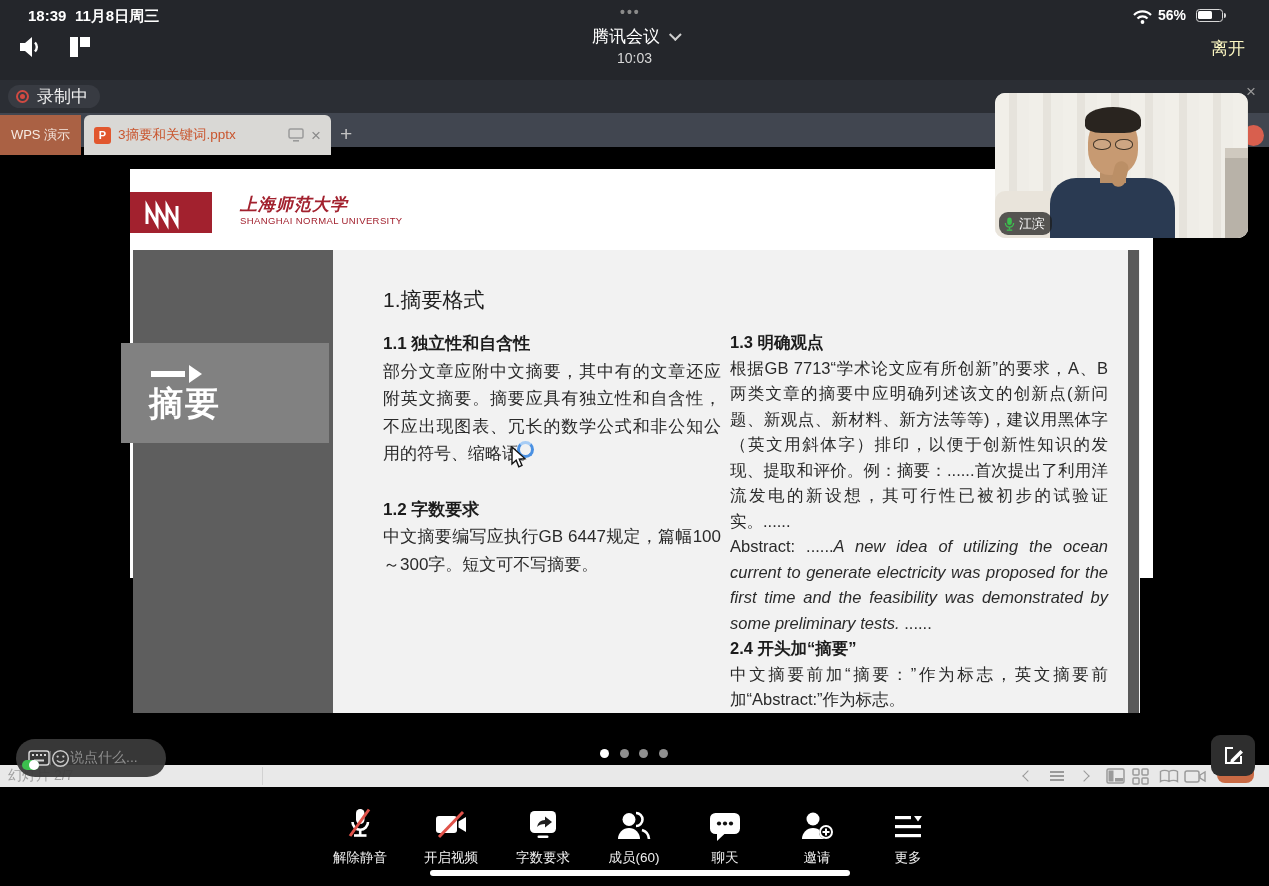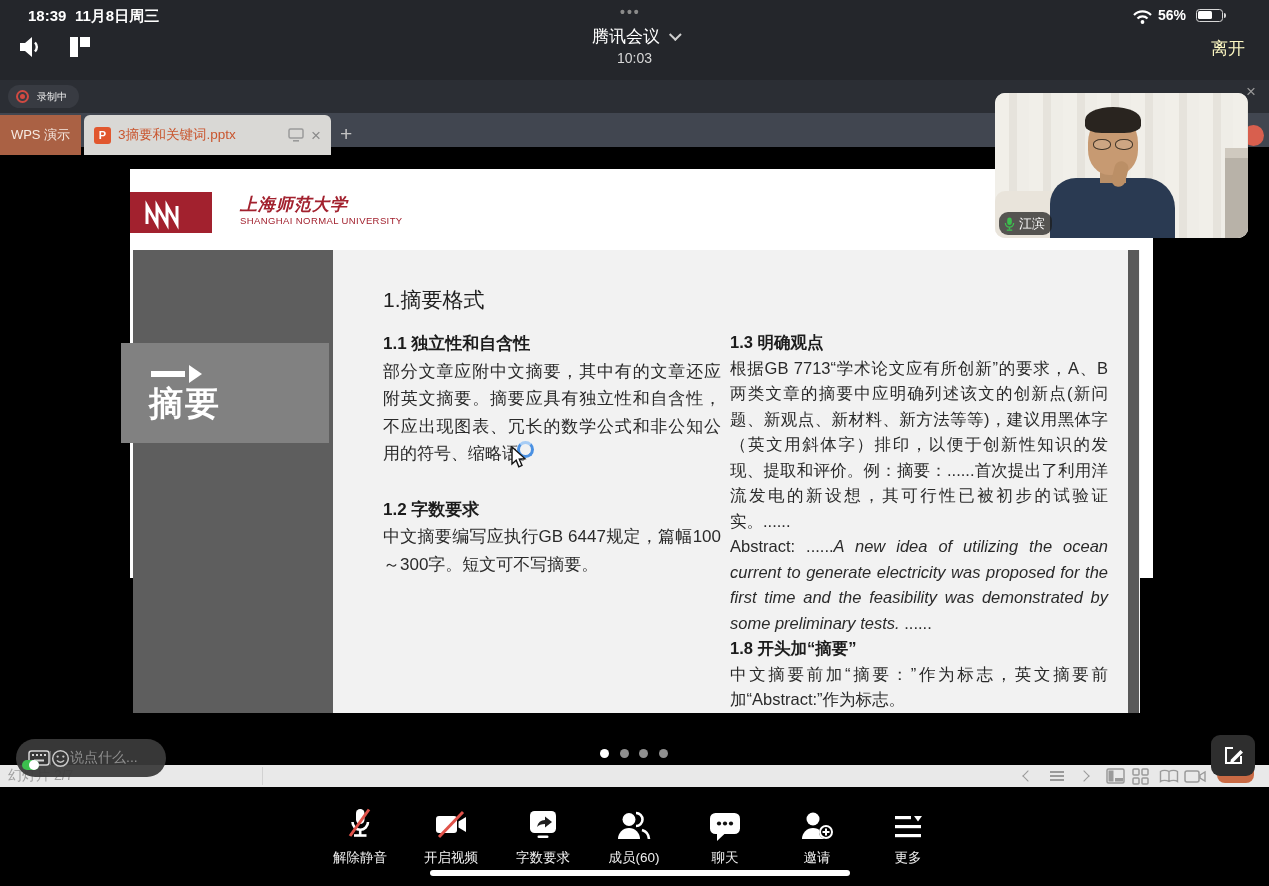--- a/index.html
+++ b/index.html
@@ -21,21 +21,21 @@
   .hdr-title-wrap .chev { display:inline-block; width:9px; height:9px; border-right:2px solid #cfcfcf; border-bottom:2px solid #cfcfcf; transform:rotate(45deg) translateY(-4px); margin-left:8px; }
   .hdr-elapsed { position:absolute; left:0; top:50px; width:1269px; text-align:center; color:#d8d8d8; font-size:14px; }
   .leave { position:absolute; right:24px; top:37px; color:#fef9c3; font-size:17px; }
   .ic-btn { position:absolute; top:33px; width:30px; height:28px; }
 
   
   .rec-strip { position:absolute; left:0; top:80px; width:1269px; height:33px; background:#2b2e34; }
   .rec-badge { position:absolute; left:8px; top:5px; height:23px; display:flex; align-items:center; gap:8px; background:#383b42; border-radius:12px; padding:0 12px 0 8px; }
   .rec-dot { width:13px; height:13px; border-radius:50%; border:2px solid #d04a42; position:relative; }
   .rec-dot::after { content:""; position:absolute; left:2px; top:2px; width:5px; height:5px; border-radius:50%; background:#d04a42; }
-  .rec-label { color:#f0f0f0; font-size:10px; }
+  .rec-label { color:#f0f0f0; font-size:17px; }
   .strip-close { position:absolute; left:1246px; top:2px; color:#9a9a9a; font-size:17px; }
 
   
   .tabbar { position:absolute; left:0; top:113px; width:1269px; height:34px; background:#414650; }
   .wps-btn { position:absolute; left:0; top:2px; width:81px; height:40px; background:#aa6144; color:#f7ebe3; font-size:13px; display:flex; align-items:center; justify-content:center; }
   .doc-tab { position:absolute; left:84px; top:2px; width:247px; height:40px; background:#d9d8d5; border-radius:6px 6px 0 0; display:flex; align-items:center; padding:0 10px; gap:7px; }
   .ptx-ic { width:17px; height:17px; background:#e1572e; border-radius:3px; color:#fff; font-size:11px; font-weight:700; display:flex; align-items:center; justify-content:center; flex:0 0 auto; }
   .doc-tab .lbl { color:#c9552e; font-size:13.5px; white-space:nowrap; overflow:hidden; flex:1; }
   .doc-tab .xx { color:#8a8a8a; font-size:17px; line-height:1; }
   .newtab { position:absolute; left:340px; top:10px; color:#c2c2c2; font-size:21px; line-height:1; }
@@ -204,21 +204,21 @@
       <p>部分文章应附中文摘要，其中有的文章还应附英文摘要。摘要应具有独立性和自含性，不应出现图表、冗长的数学公式和非公知公用的符号、缩略语。</p>
       <div class="gap"></div>
       <h4>1.2 字数要求</h4>
       <p>中文摘要编写应执行GB 6447规定，篇幅100～300字。短文可不写摘要。</p>
     </div>
 
     <div class="col col-r">
       <h4>1.3 明确观点</h4>
       <p>根据GB 7713“学术论文应有所创新”的要求，A、B两类文章的摘要中应明确列述该文的创新点(新问题、新观点、新材料、新方法等等)，建议用黑体字（英文用斜体字）排印，以便于创新性知识的发现、提取和评价。例：摘要：......首次提出了利用洋流发电的新设想，其可行性已被初步的试验证实。......</p>
       <p><span>Abstract: ......</span><span class="italic">A new idea of utilizing the ocean current to generate electricity was proposed for the first time and the feasibility was demonstrated by some preliminary tests.</span><span> ......</span></p>
-      <h4>1.8 开头加“摘要”</h4>
+      <h4>2.4 开头加“摘要”</h4>
       <p>中文摘要前加“摘要：”作为标志，英文摘要前加“Abstract:”作为标志。</p>
     </div>
   </div>
 
   <div class="busy"></div>
   <svg class="cursor" width="18" height="24" viewBox="0 0 18 24">
       <path d="M2 1 v17 l4.2 -3.8 2.6 6.6 3.2 -1.4 -2.7 -6.2 5.6 -0.6 z" fill="#fff" stroke="#111" stroke-width="1.4"></path>
     </svg>
 
   <div class="dotrow">

